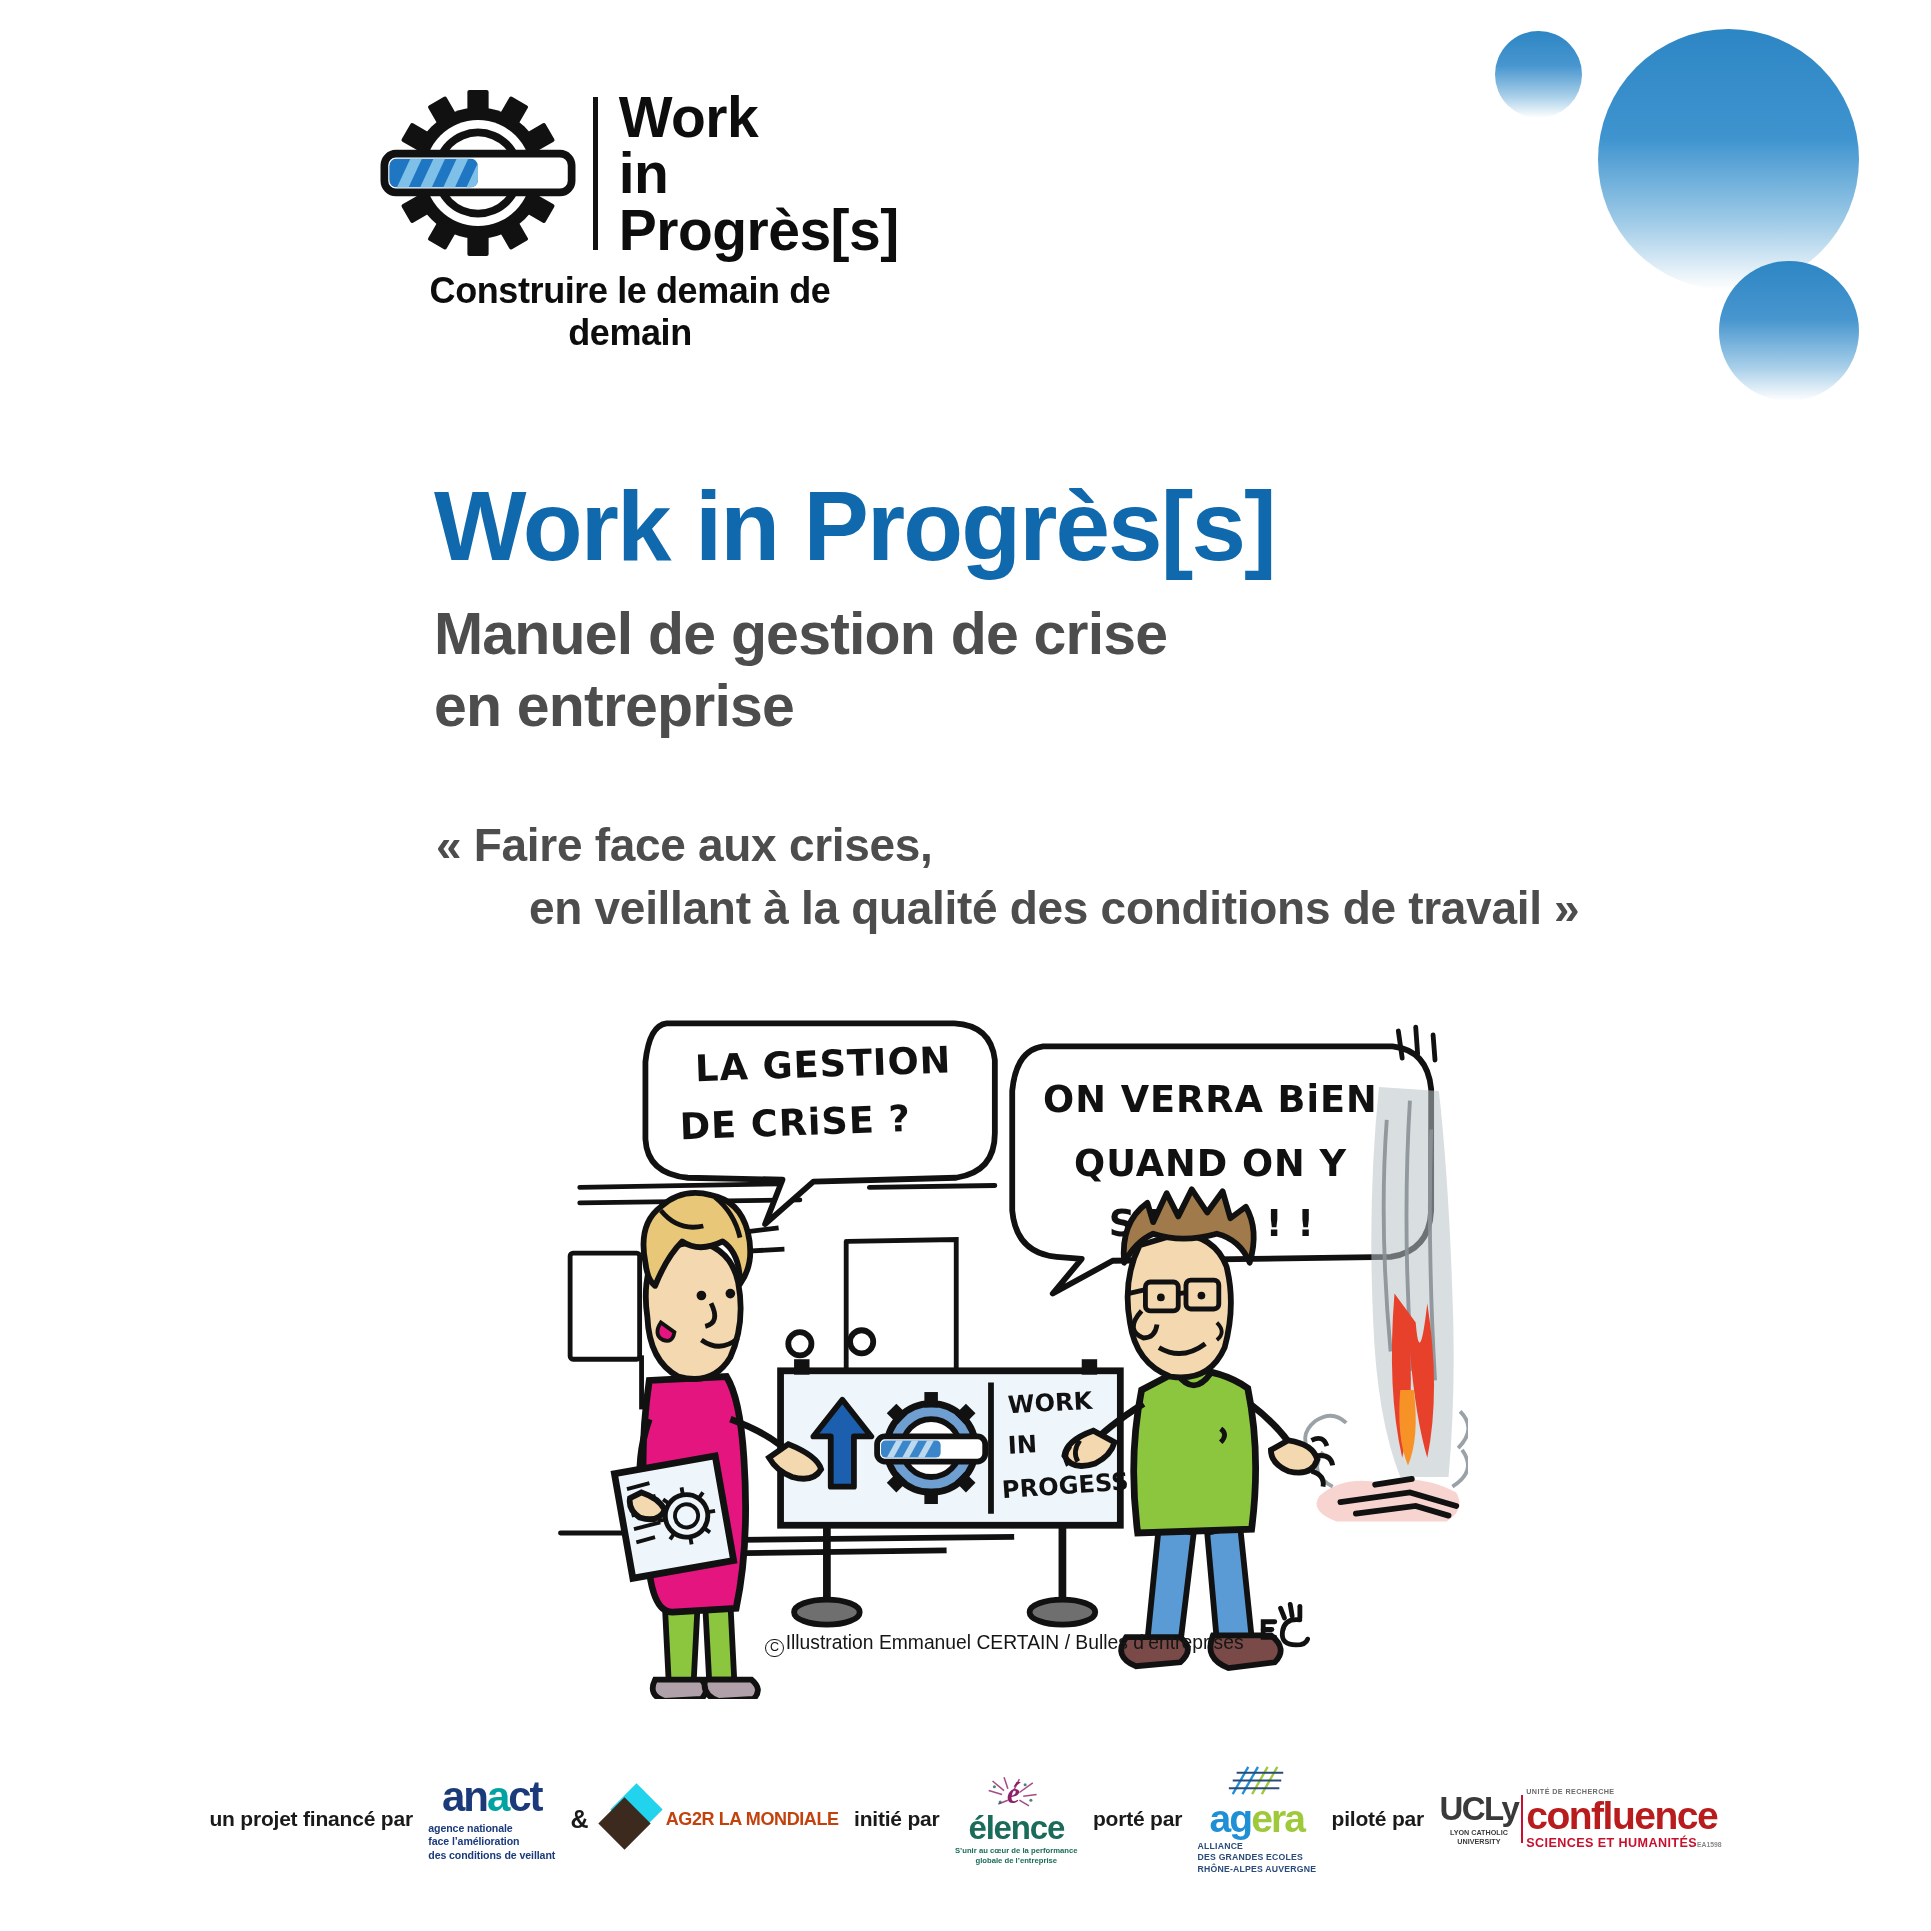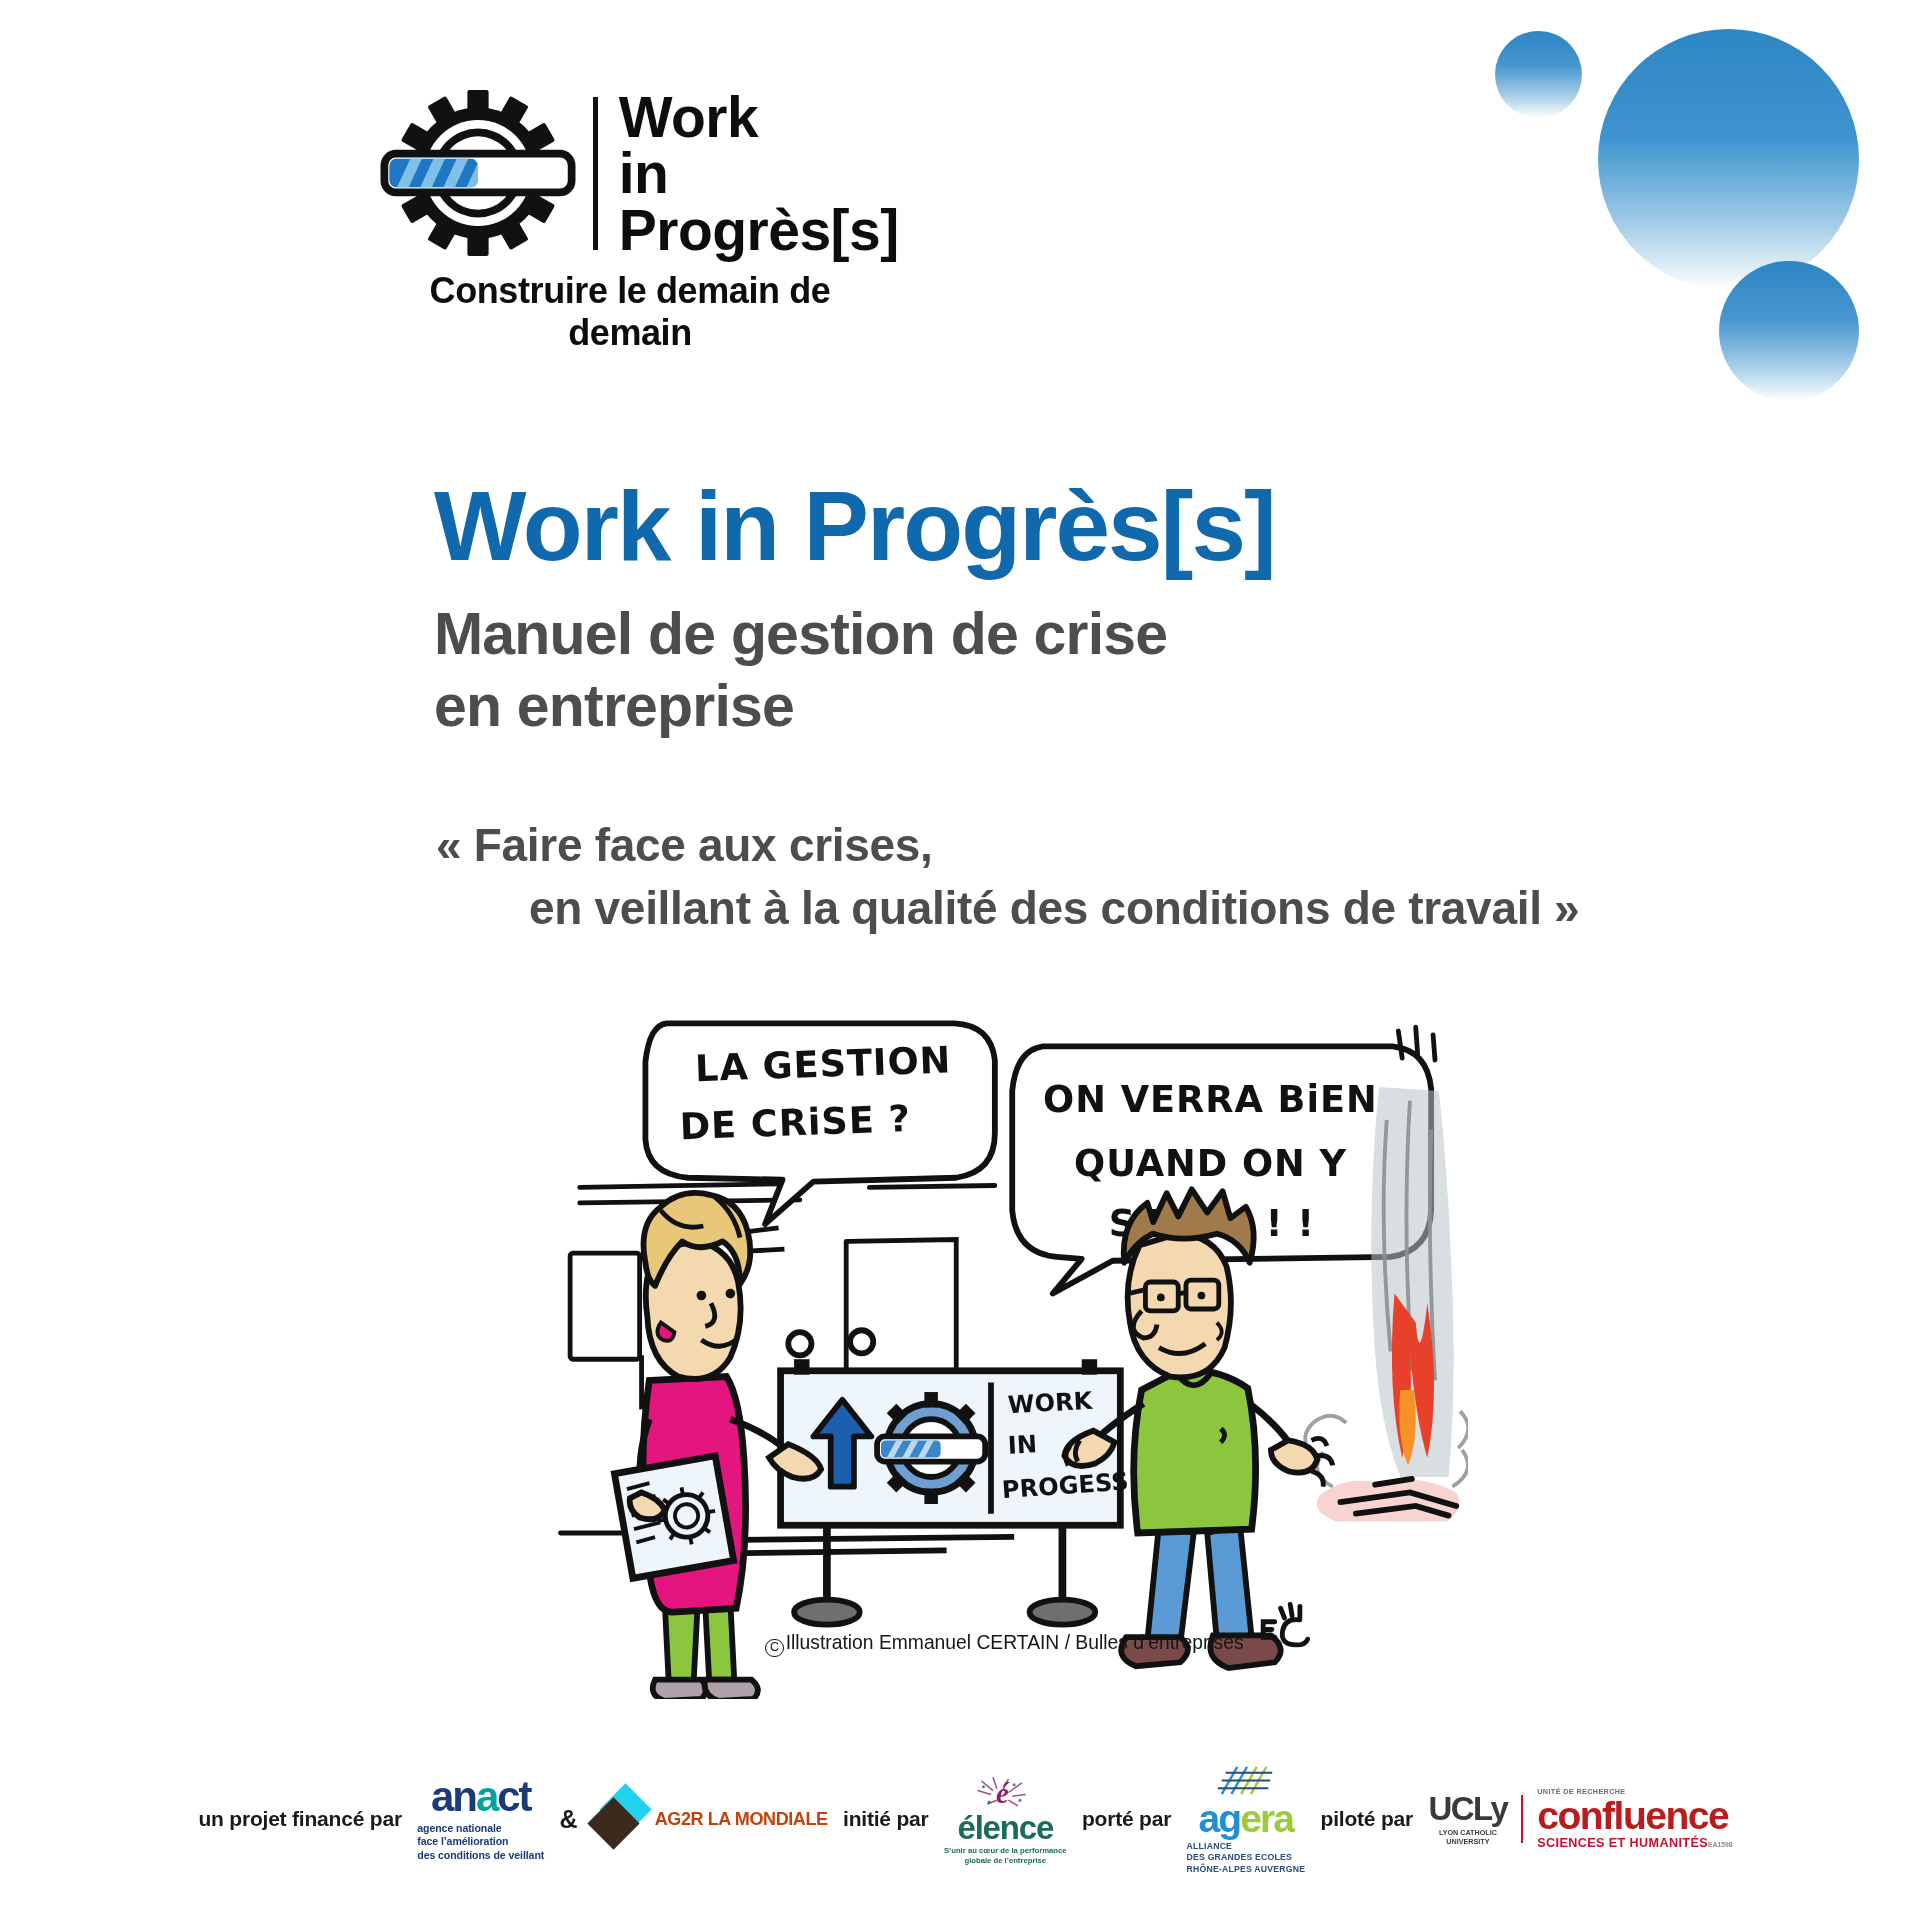--- a/index.html
+++ b/index.html
@@ -231,21 +231,21 @@
   }
   .agera-word .g { color: #9ec93a; }
   .agera-word .ra { color: #9ec93a; }
   .agera-sub {
     font-size: 8.7px; font-weight: bold; color: #2a4a7a;
     line-height: 1.3; text-align: left; margin-top: 2.9px;
     letter-spacing: 0.2px;
   }
 
   
-  .logo-ucly-conf { display: flex; align-items: center; gap: 14px; justify-content: flex-end; }
+  .logo-ucly-conf { display: flex; align-items: center; gap: 3px; justify-content: flex-end; }
   .ucly { text-align: center; line-height: 1; }
   .ucly-word {
     font-size: 33px; font-weight: bold; color: #3a3a3a;
     letter-spacing: -1.5px;
   }
   .ucly-sub { font-size: 7.2px; color: #3a3a3a; font-weight: bold; line-height: 1.3; margin-top: 2.9px; }
   .conf-rule { width: 1.9px; height: 48px; background: #c8102e; }
   .conf { line-height: 1; }
   .conf-top { font-size: 7.2px; color: #6b6b6b; font-weight: bold; letter-spacing: 0.4px; }
   .conf-word {

